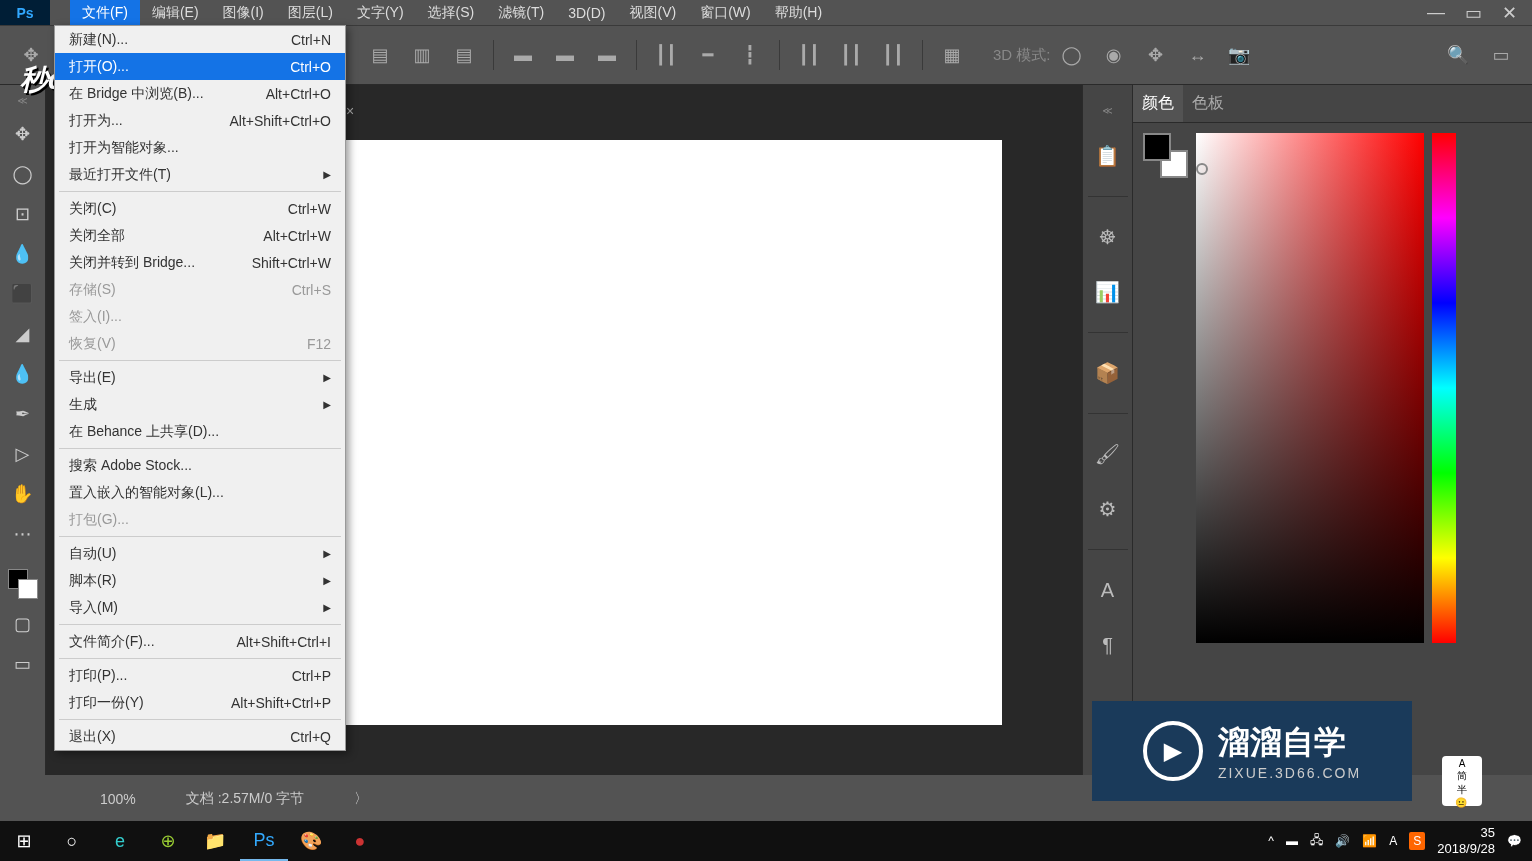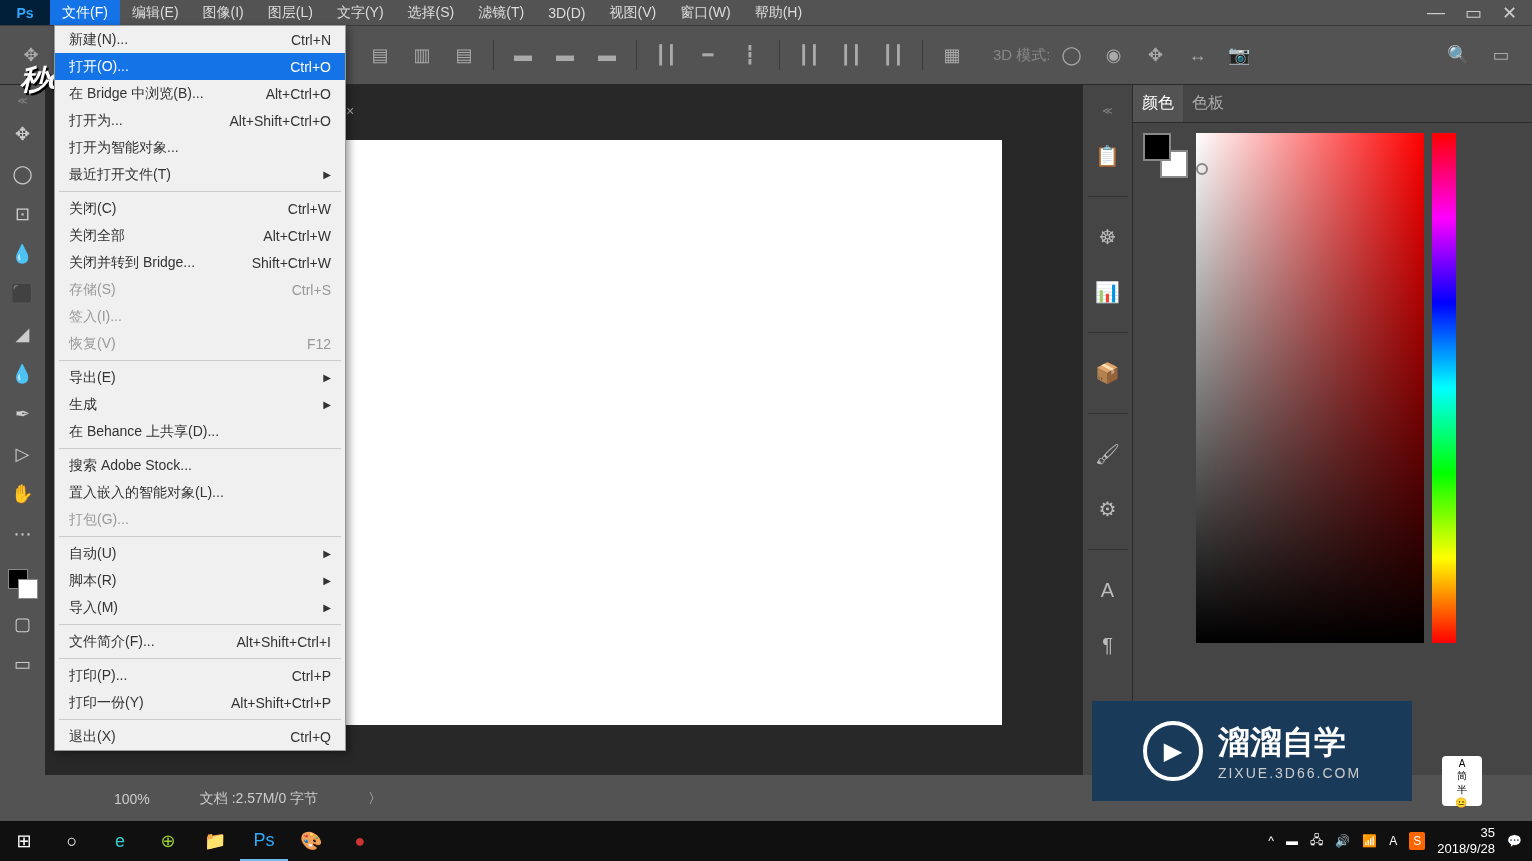--- a/index.html
+++ b/index.html
@@ -1,19 +1,19 @@
 <!DOCTYPE html>
 <html><head>
 <meta charset="utf-8">
 <style>
 * { margin: 0; padding: 0; box-sizing: border-box; font-family: "Microsoft YaHei", Arial, sans-serif; }
 body { width: 1532px; height: 861px; background: #535353; overflow: hidden; position: relative; }
 .topbar { height: 25px; background: #535353; display: flex; align-items: center; }
 .ps-icon { width: 50px; height: 25px; background: #001e36; color: #31a8ff; font-weight: bold; display: flex; align-items: center; justify-content: center; font-size: 14px; }
-.menu-items { display: flex; height: 25px; }
+.menu-items { display: flex; height: 25px; margin-left: 20px; }
 .menu-item { padding: 0 12px; color: #ddd; font-size: 14px; display: flex; align-items: center; cursor: pointer; }
 .menu-item.active { background: #1473e6; color: #fff; }
 .window-controls { margin-left: auto; display: flex; gap: 20px; padding-right: 15px; color: #ccc; font-size: 18px; }
 .window-controls span { cursor: pointer; }
 
 .options-bar { height: 60px; background: #535353; border-top: 1px solid #3a3a3a; border-bottom: 1px solid #2a2a2a; display: flex; align-items: center; padding: 0 10px; position: relative; }
 .opt-icon { width: 30px; height: 30px; margin: 0 6px; display: flex; align-items: center; justify-content: center; color: #aaa; font-size: 18px; }
 .opt-sep { width: 1px; height: 30px; background: #3a3a3a; margin: 0 8px; }
 .logo-watermark { position: absolute; left: 20px; top: 35px; font-size: 28px; font-weight: bold; color: #fff; text-shadow: 2px 2px 0 #000; z-index: 5; font-style: italic; }
 .mode-3d { color: #888; font-size: 15px; margin-left: 20px; }
@@ -47,21 +47,21 @@
 .panel-tab { padding: 8px 9px; color: #aaa; font-size: 16px; cursor: pointer; }
 .panel-tab.active { background: #535353; color: #fff; }
 .color-picker-area { padding: 10px; display: flex; gap: 8px; }
 .fg-bg-large { position: relative; width: 45px; height: 45px; }
 .fg-large { position: absolute; width: 28px; height: 28px; background: #000; border: 2px solid #888; top: 0; left: 0; z-index: 2; }
 .bg-large { position: absolute; width: 28px; height: 28px; background: #fff; border: 2px solid #888; bottom: 0; right: 0; }
 .color-field { width: 228px; height: 510px; background: linear-gradient(to bottom, transparent, #000), linear-gradient(to right, #fff, #ff0000); position: relative; }
 .color-cursor { position: absolute; top: 30px; left: 0px; width: 12px; height: 12px; border: 2px solid #888; border-radius: 50%; }
 .hue-strip { width: 24px; height: 510px; background: linear-gradient(to bottom, #ff0000, #ff00ff, #0000ff, #00ffff, #00ff00, #ffff00, #ff0000); }
 
-.status-bar { position: absolute; bottom: 50px; left: 54px; right: 0; height: 25px; background: #535353; display: flex; align-items: center; color: #ccc; font-size: 14px; padding: 0 60px; gap: 50px; }
+.status-bar { position: absolute; bottom: 50px; left: 40px; right: 0; height: 25px; background: #535353; display: flex; align-items: center; color: #ccc; font-size: 14px; padding: 0 60px; gap: 50px; }
 
 .watermark-right { position: absolute; right: 120px; bottom: 60px; width: 320px; height: 100px; background: #1a3a5a; display: flex; align-items: center; justify-content: center; gap: 15px; z-index: 50; }
 .wm-icon { width: 60px; height: 60px; border: 4px solid #fff; border-radius: 50%; display: flex; align-items: center; justify-content: center; color: #fff; font-size: 24px; }
 .wm-text { color: #fff; font-size: 32px; font-weight: bold; }
 .wm-sub { color: #ccc; font-size: 14px; letter-spacing: 2px; }
 
 .taskbar { position: absolute; bottom: 0; left: 0; right: 0; height: 40px; background: #101010; display: flex; align-items: center; }
 .tb-icon { width: 48px; height: 40px; display: flex; align-items: center; justify-content: center; color: #fff; font-size: 18px; cursor: pointer; }
 .tb-icon.active { border-bottom: 2px solid #76b9ed; }
 .tb-tray { margin-left: auto; display: flex; align-items: center; gap: 12px; padding-right: 10px; color: #fff; font-size: 12px; }

